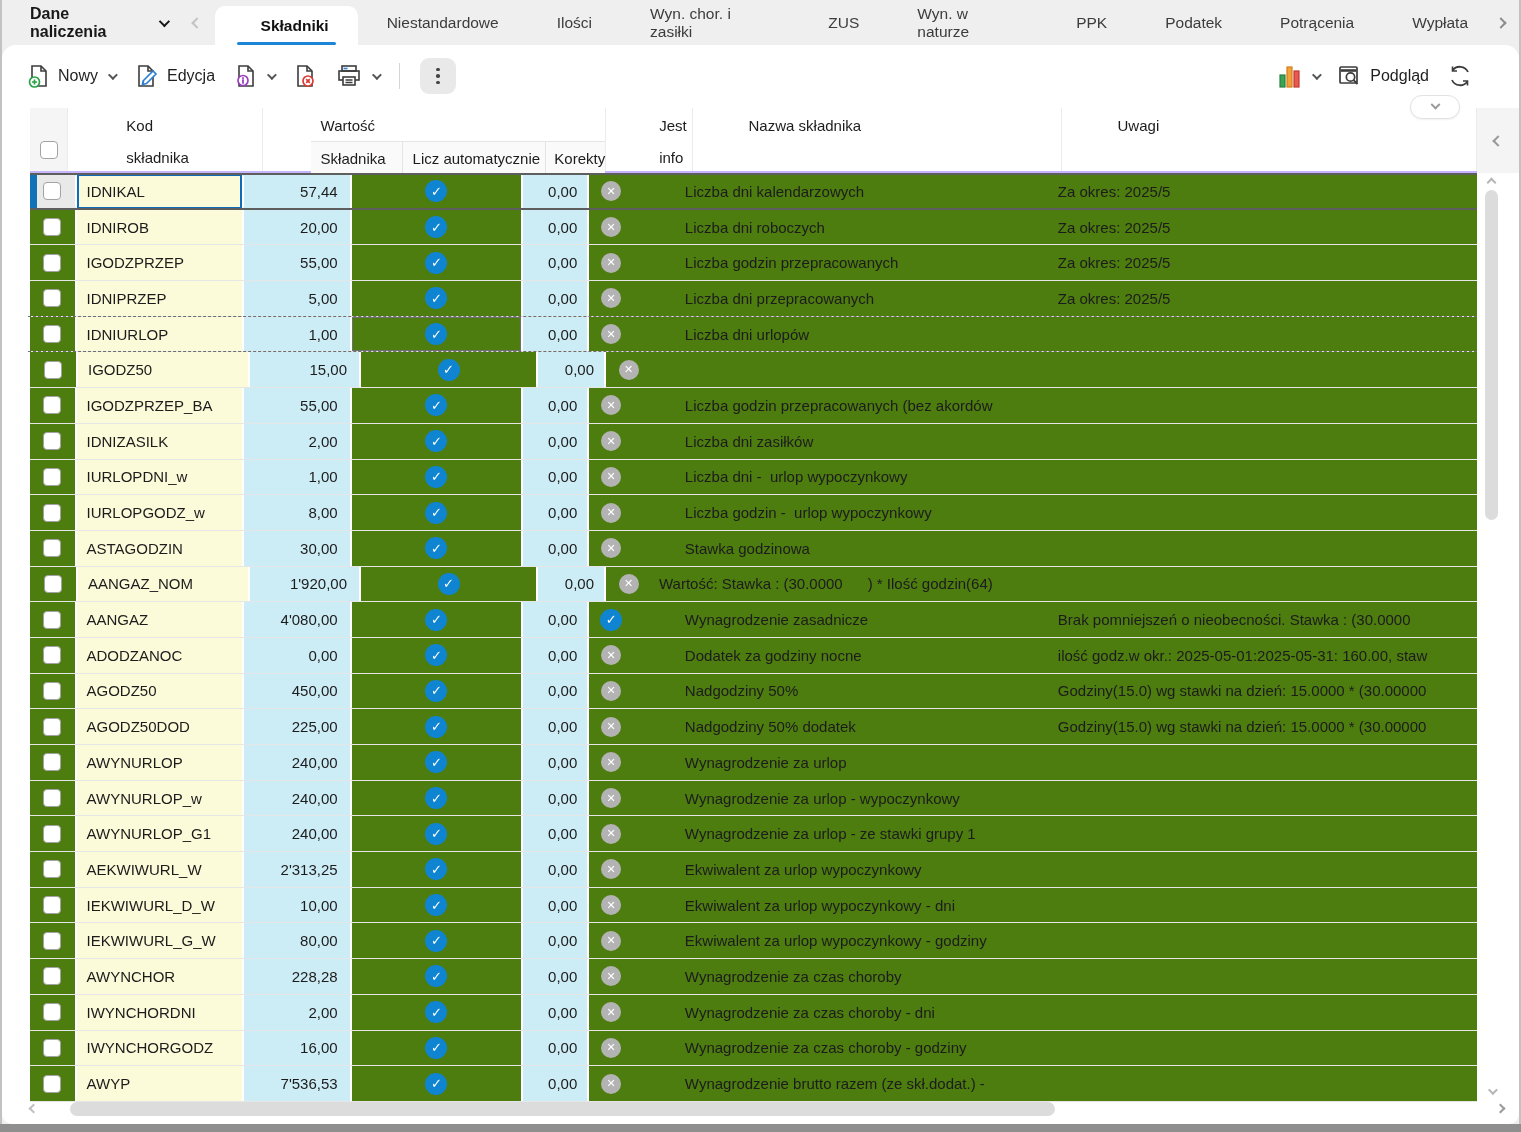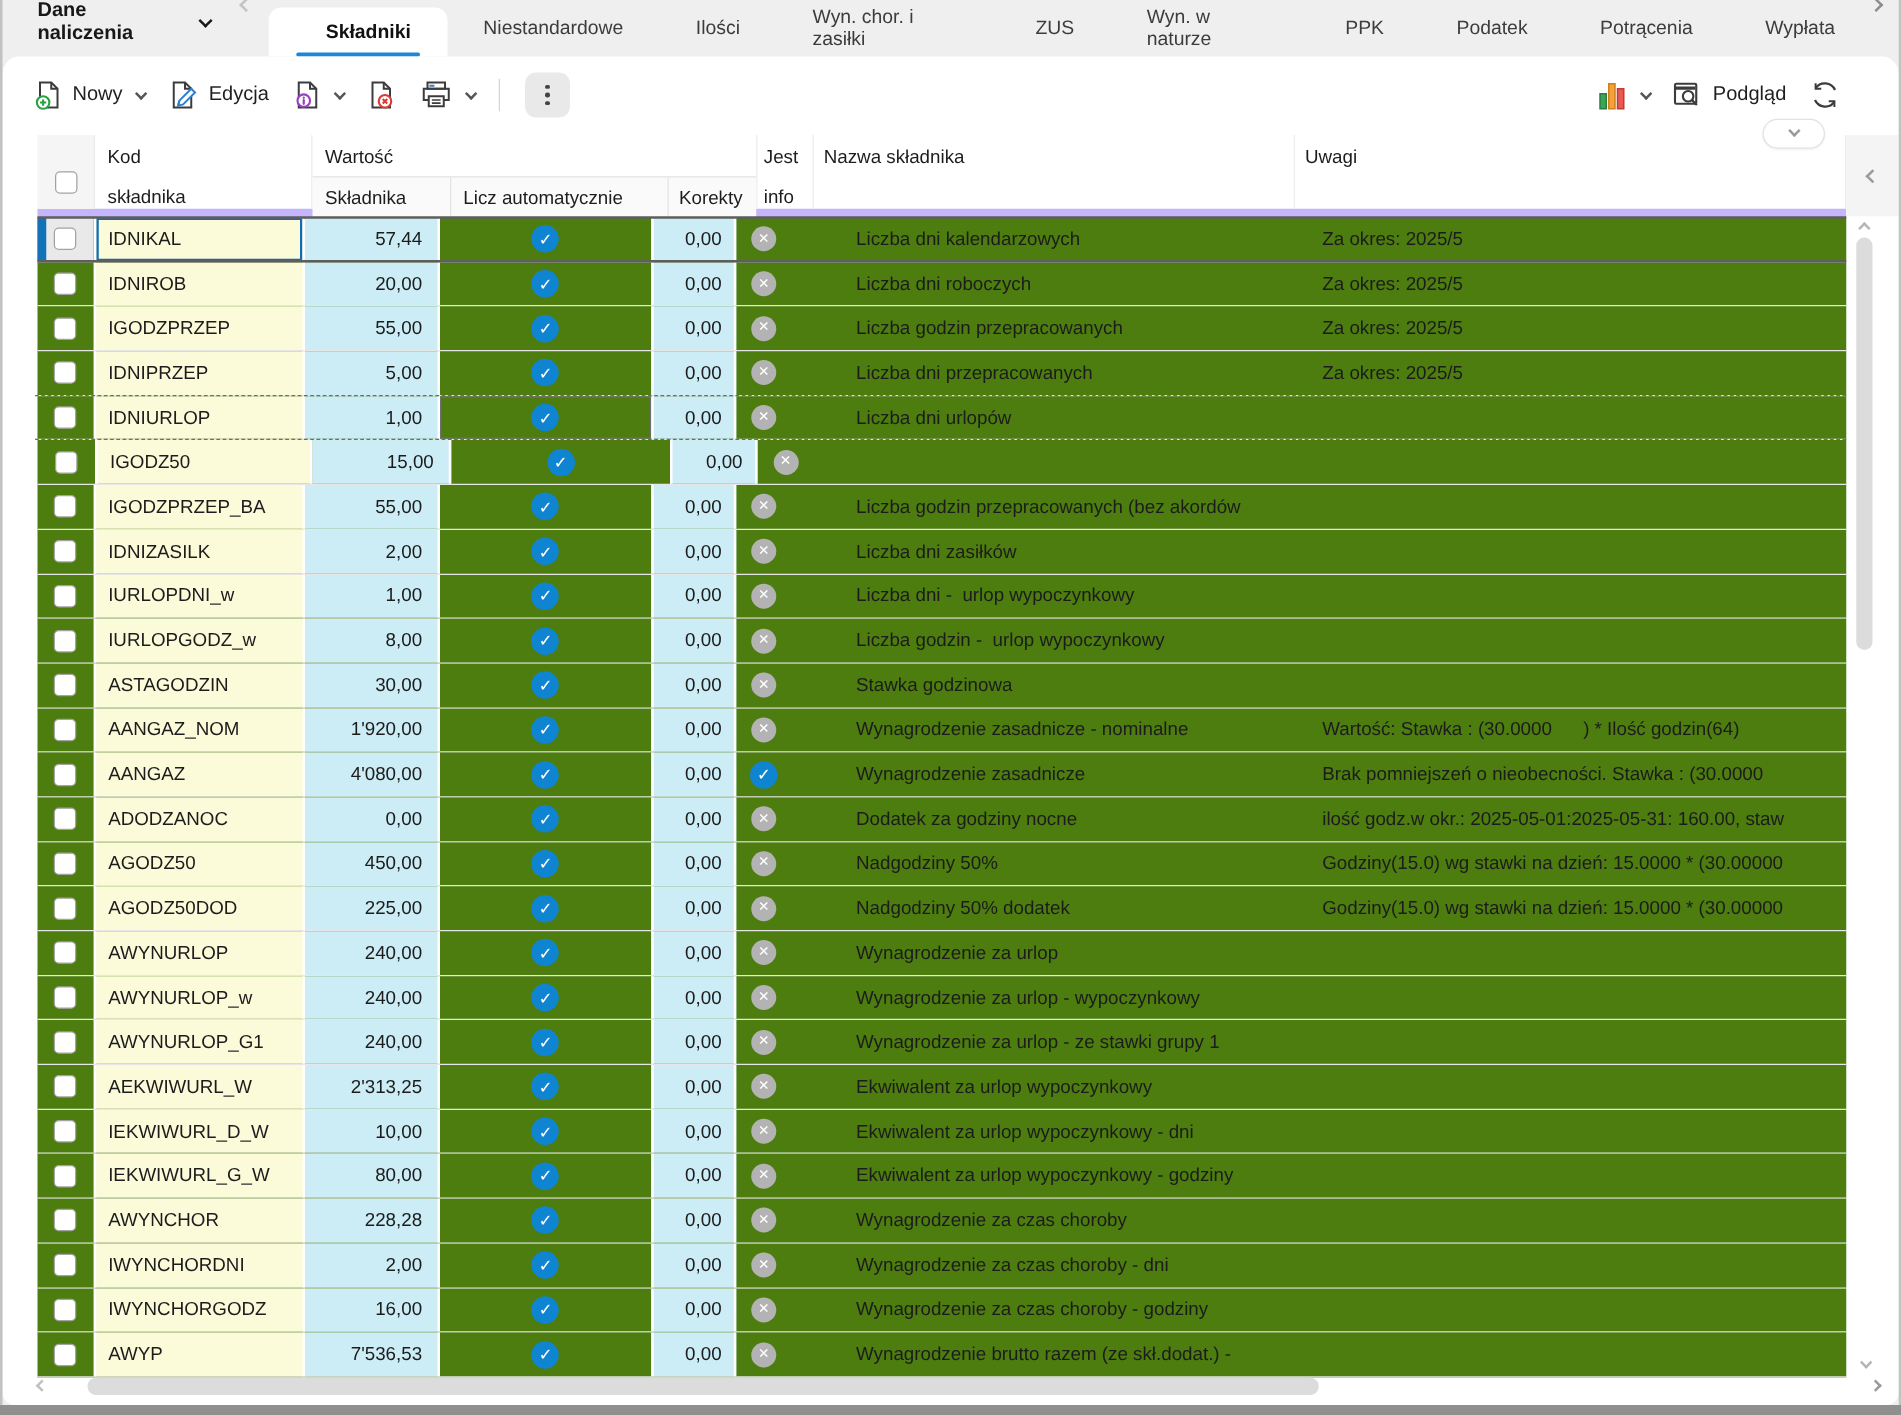--- a/index.html
+++ b/index.html
@@ -5,21 +5,21 @@
   * { margin:0; padding:0; box-sizing:border-box; }
   html,body { width:1521px; height:1132px; }
   body { font-family:"Liberation Sans","DejaVu Sans",sans-serif; background:#efefef; position:relative; overflow:hidden; color:#1c1c1c; }
 
   
   .edge-l { position:absolute; left:0; top:0; width:2px; height:1132px; background:#c2c2c2; z-index:50; }
   .edge-r { position:absolute; right:0; top:0; width:2px; height:1132px; background:#c2c2c2; z-index:50; }
   .edge-b { position:absolute; left:0; bottom:0; width:1521px; height:8px; background:#8f8f8f; z-index:51; }
 
   
-  .tabbar { position:absolute; left:2px; top:0; width:1517px; height:45px; background:#efefef; display:flex; align-items:flex-start; padding-left:28px; z-index:5; }
+  .tabbar { position:absolute; left:2px; top:0; width:1517px; height:45px; background:#efefef; display:flex; align-items:center; padding-left:28px; z-index:5; }
   .dd-trigger { display:flex; align-items:center; gap:10px; font-size:16px; font-weight:bold; color:#181818; cursor:pointer; }
   .chev { display:inline-block; width:8px; height:8px; border-right:2px solid currentColor; border-bottom:2px solid currentColor; transform:rotate(45deg) translateY(-2px); }
   .chev.left  { transform:rotate(135deg); }
   .chev.right { transform:rotate(-45deg); }
   .chev.up    { transform:rotate(225deg); }
   .tab-scroll-left  { color:#c4c4c4; margin:0 14px 0 26px; }
   .tab-scroll-right { color:#8d8d8d; margin-left:auto; margin-right:14px; }
   .tab-strip { display:flex; align-items:stretch; height:45px; }
   .tab { display:flex; align-items:center; padding:0 29px; font-size:15.5px; color:#3c3c3c; position:relative; cursor:pointer; }
   .tab.active { background:#fff; border-radius:10px 10px 0 0; margin-top:6px; padding-top:0; color:#111; font-weight:bold;padding-left:46px; }
@@ -34,21 +34,21 @@
   .tbtn .chev { color:#555; width:7px; height:7px; margin-left:2px; }
   .tb-divider { width:1px; height:26px; background:#d6d6d6; }
   .kebab { width:36px; height:36px; background:#e9e9e9; border-radius:9px; display:flex; align-items:center; justify-content:center; flex-direction:column; gap:3px; cursor:pointer; }
   .kebab i { width:3.5px; height:3.5px; border-radius:50%; background:#444; }
   .toolbar-right { position:absolute; right:46px; top:8px; height:46px; display:flex; align-items:center; gap:18px; }
 
   .pill { position:absolute; left:1408px; top:50px; width:50px; height:24px; background:#fff; border:1px solid #e2e2e2; border-radius:13px; display:flex; align-items:center; justify-content:center; box-shadow:0 1px 2px rgba(0,0,0,.06); z-index:9; cursor:pointer; }
   .pill .chev { color:#9a9a9a; width:7px; height:7px; transform:rotate(45deg) translate(-2px,-2px); }
 
   
-  .ghead { position:absolute; left:28px; top:63px; width:1447px; height:66px; border-bottom:7px solid #c4b5fd; display:flex; font-size:15px; color:#1d1d1d; }
+  .ghead { position:absolute; left:28px; top:63px; width:1447px; height:66px; border-bottom:3px solid #c4b5fd; display:flex; font-size:15px; color:#1d1d1d;gap:48px; }
   .hc { position:relative; border-right:1px solid #ececec; }
   .h-sel  { width:46px; display:flex; align-items:flex-end; justify-content:center; padding-bottom:12px; background:#f5f5f5; }
   .h-kod  { width:174px; padding-left:10px; }
   .h-wart { width:356px; }
   .h-jest { width:45px; padding-left:5px; }
   .h-nazwa{ width:385px; padding-left:8px; }
   .h-uwagi{ width:441px; padding-left:8px; }
   .hl1 { position:absolute; top:9px; }
   .hl2 { position:absolute; top:41px; }
   .h-wart .hl1 { left:10px; }
@@ -468,21 +468,20 @@
         </div>
         <div class="cell c-kod">AANGAZ_NOM</div>
         <div class="cell c-val">1'920,00</div>
         <div class="cell c-licz">
           <span class="circ circ-check">✓</span>
         </div>
         <div class="cell c-kor">0,00</div>
         <div class="cell c-jest">
           <span class="circ circ-x">✕</span>
         </div>
-        <div class="cell c-nazwa">Wynagrodzenie zasadnicze - nominalne</div>
         <div class="cell c-uwagi">Wartość: Stawka : (30.0000      ) * Ilość godzin(64)</div>
       </div>
       <div class="row">
         <div class="cell c-sel">
           <span class="cb"></span>
         </div>
         <div class="cell c-kod">AANGAZ</div>
         <div class="cell c-val">4'080,00</div>
         <div class="cell c-licz">
           <span class="circ circ-check">✓</span>

